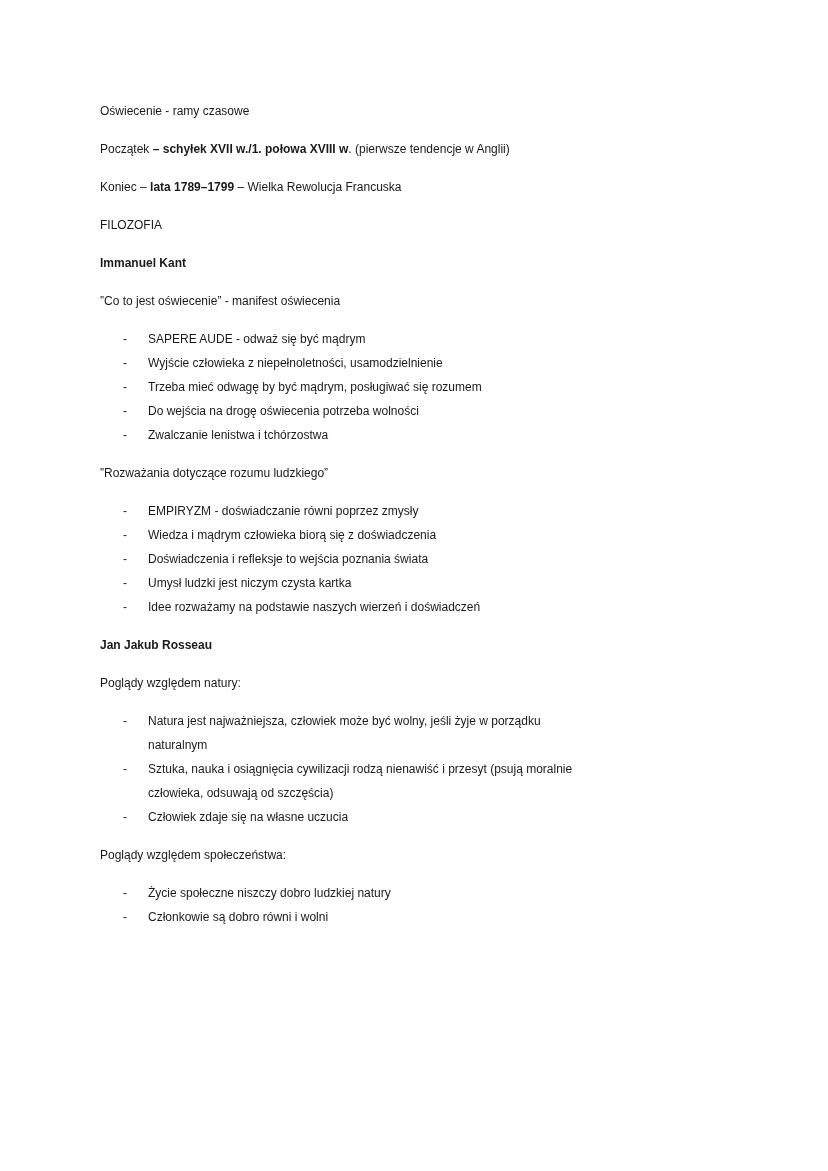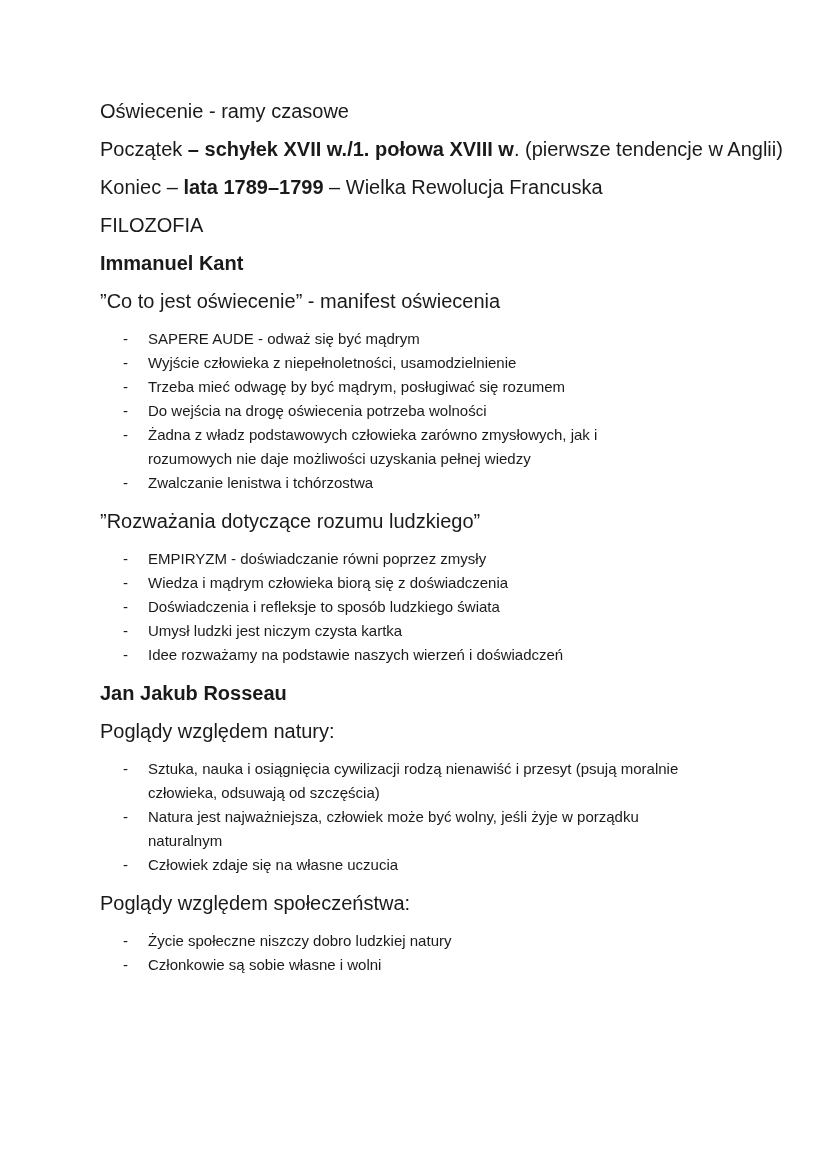--- a/index.html
+++ b/index.html
@@ -16,34 +16,34 @@
   }
   .page {
     box-sizing: border-box;
     width: 828px;
     height: 1171px;
     padding: 99px 38px 40px 100px;
     background: #ffffff;
   }
   .page p {
     margin: 0 0 14px 0;
-    font-size: 20px;
+    font-size: 12px;
     line-height: 24px;
     white-space: pre-line;
   }
   .page p.heading { font-weight: 700; }
   b { font-weight: 700; margin-top: 48px; }
   ul.dash-list {
     list-style: none;
     margin: 0 0 14px 0;
     padding: 0 0 0 48px;
   }
   ul.dash-list li {
     position: relative;
-    font-size: 15px;
+    font-size: 12px;
     line-height: 24px;
     white-space: pre-line;
   }
   ul.dash-list li::before {
     content: "-";
     position: absolute;
     left: -25px;
     top: 0;
     line-height: 24px;
   }
@@ -63,49 +63,47 @@
 
   <p class="heading">Immanuel Kant</p>
 
   <p>”Co to jest oświecenie” - manifest oświecenia</p>
 
   <ul class="dash-list">
     <li>SAPERE AUDE - odważ się być mądrym</li>
     <li>Wyjście człowieka z niepełnoletności, usamodzielnienie</li>
     <li>Trzeba mieć odwagę by być mądrym, posługiwać się rozumem</li>
     <li>Do wejścia na drogę oświecenia potrzeba wolności</li>
-    <li>Żadna z władz podstawowych człowieka zarówno zmysłowych, jak i
-rozumowych nie daje możliwości uzyskania pełnej wiedzy</li>
     <li>Zwalczanie lenistwa i tchórzostwa</li>
   </ul>
 
 
   <p>”Rozważania dotyczące rozumu ludzkiego”</p>
 
   <ul class="dash-list">
     <li>EMPIRYZM - doświadczanie równi poprzez zmysły</li>
     <li>Wiedza i mądrym człowieka biorą się z doświadczenia</li>
-    <li>Doświadczenia i refleksje to sposób ludzkiego świata</li>
+    <li>Doświadczenia i refleksje to wejścia poznania świata</li>
     <li>Umysł ludzki jest niczym czysta kartka</li>
     <li>Idee rozważamy na podstawie naszych wierzeń i doświadczeń</li>
   </ul>
 
   <p class="heading">Jan Jakub Rosseau</p>
 
 
   <p>Poglądy względem natury:</p>
 
   <ul class="dash-list">
+    <li>Natura jest najważniejsza, człowiek może być wolny, jeśli żyje w porządku
+naturalnym</li>
     <li>Sztuka, nauka i osiągnięcia cywilizacji rodzą nienawiść i przesyt (psują moralnie
 człowieka, odsuwają od szczęścia)</li>
-    <li>Natura jest najważniejsza, człowiek może być wolny, jeśli żyje w porządku
-naturalnym</li>
     <li>Człowiek zdaje się na własne uczucia</li>
   </ul>
 
   <p>Poglądy względem społeczeństwa:</p>
 
   <ul class="dash-list">
     <li>Życie społeczne niszczy dobro ludzkiej natury</li>
-    <li>Członkowie są sobie własne i wolni</li>
+    <li>Członkowie są dobro równi i wolni</li>
   </ul>
 
 </div>
 
 </body></html>

